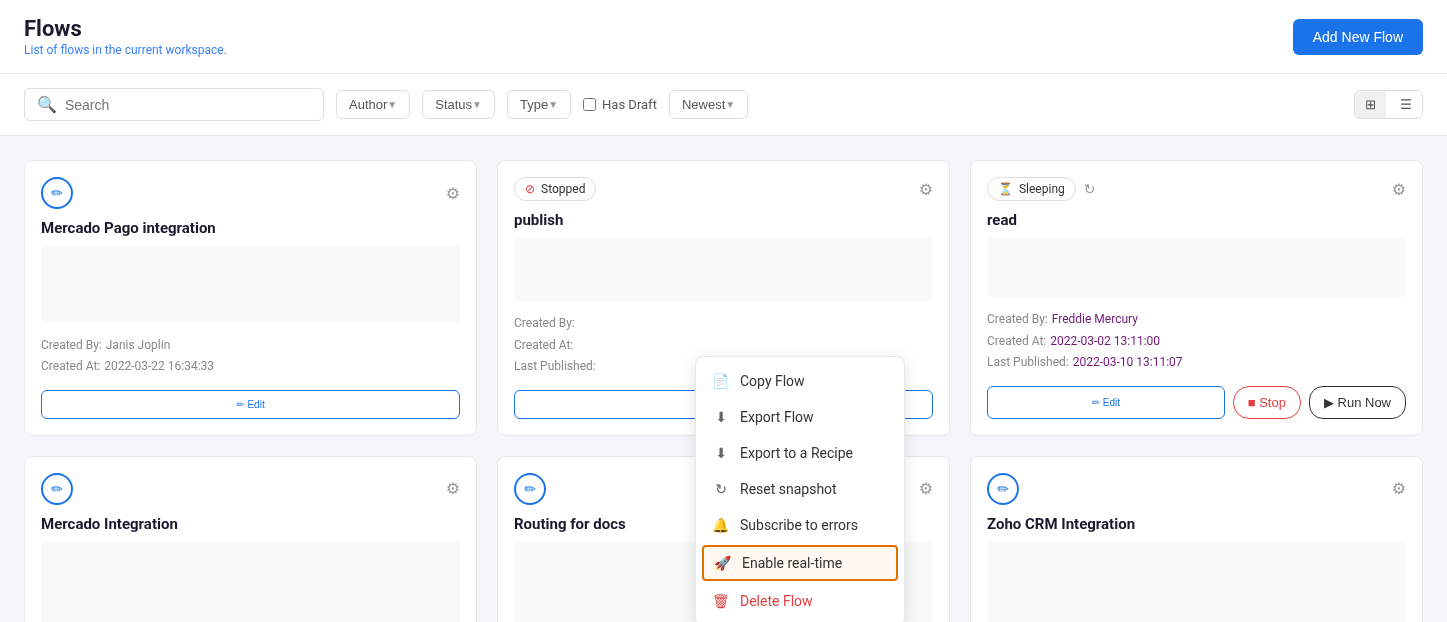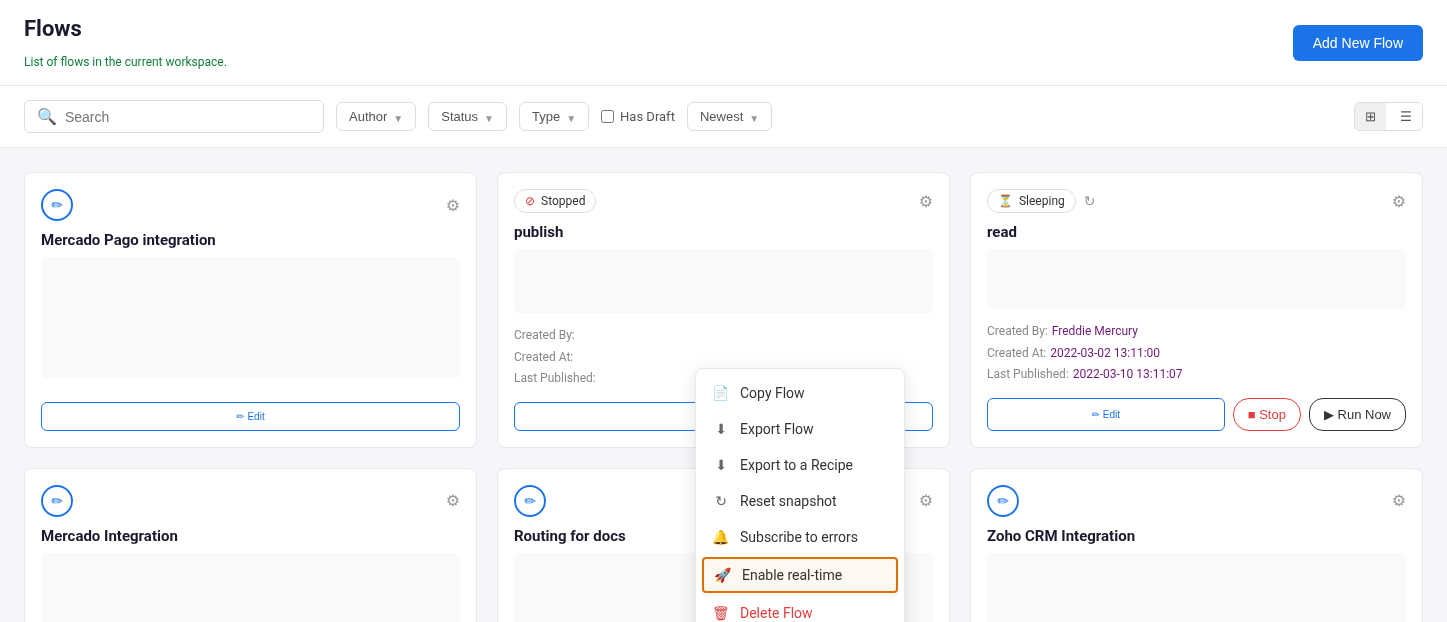--- a/index.html
+++ b/index.html
@@ -1,28 +1,28 @@
 <!DOCTYPE html>
 <html><head>
   <meta charset="utf-8">
   <style>
     * { box-sizing: border-box; margin: 0; padding: 0; }
     body { font-family: -apple-system, BlinkMacSystemFont, 'Segoe UI', Roboto, sans-serif; background: #f5f6fa; color: #333; font-size: 14px; }
 
     .header { background: #fff; padding: 16px 24px; border-bottom: 1px solid #e8e8e8; display: flex; align-items: center; justify-content: space-between; }
     .header-left h1 { font-size: 22px; font-weight: 700; color: #1a1a2e; }
-    .header-left p { font-size: 12px; color: #15803d; margin-top: 14px; }
+    .header-left p { font-size: 12px; color: #3b82f6; margin-top: 2px; }
     .add-new-btn { background: #1a73e8; color: #fff; border: none; padding: 10px 20px; border-radius: 6px; font-size: 14px; font-weight: 500; cursor: pointer; }
 
     .toolbar { background: #fff; padding: 14px 24px; border-bottom: 1px solid #e8e8e8; display: flex; align-items: center; gap: 12px; }
     .search-box { display: flex; align-items: center; border: 1px solid #ddd; border-radius: 6px; padding: 6px 12px; gap: 8px; width: 300px; background: #fff; }
     .search-box input { border: none; outline: none; font-size: 14px; color: #333; width: 100%; }
     .search-icon { color: #999; font-size: 16px; }
 
-    .filter-btn { display: flex; align-items: flex-end; gap: 6px; border: 1px solid #ddd; border-radius: 6px; padding: 6px 12px; background: #fff; cursor: pointer; color: #555; font-size: 13px; }
+    .filter-btn { display: flex; align-items: center; border: 1px solid #ddd; border-radius: 6px; padding: 6px 12px; background: #fff; cursor: pointer; color: #555; font-size: 13px; }
     .filter-btn .chevron { font-size: 10px; color: #999; }
 
     .has-draft { display: flex; align-items: center; gap: 6px; color: #555; font-size: 13px; }
     .has-draft input[type=checkbox] { margin: 0; }
 
     .spacer { flex: 1; }
 
     .view-btns { display: flex; gap: 4px; border: 1px solid #ddd; border-radius: 6px; overflow: hidden; }
     .view-btn { padding: 6px 10px; background: #fff; border: none; cursor: pointer; color: #555; }
     .view-btn.active { background: #f0f0f0; }
@@ -106,20 +106,24 @@
 <div class="main">
   <div class="grid">
 
     <div class="flow-card">
       <div class="card-header">
         <div class="card-icon blue">✏</div>
         <button class="gear-btn">⚙</button>
       </div>
       <div class="card-title">Mercado Pago integration</div>
       <div class="card-body"></div>
+      <div class="card-meta">
+        <div><span class="label">Created By:</span><span>Janis Joplin</span></div>
+        <div><span class="label">Created At:</span><span>2022-03-22 16:34:33</span></div>
+      </div>
       <div class="card-actions">
         <button class="btn-edit">✏ Edit</button>
       </div>
     </div>
 
     <div class="flow-card" style="position:relative;">
       <div class="card-header">
         <div style="display:flex;align-items:center;gap:8px;">
           <div class="status-badge">
             <span class="status-stopped">⊘</span>

